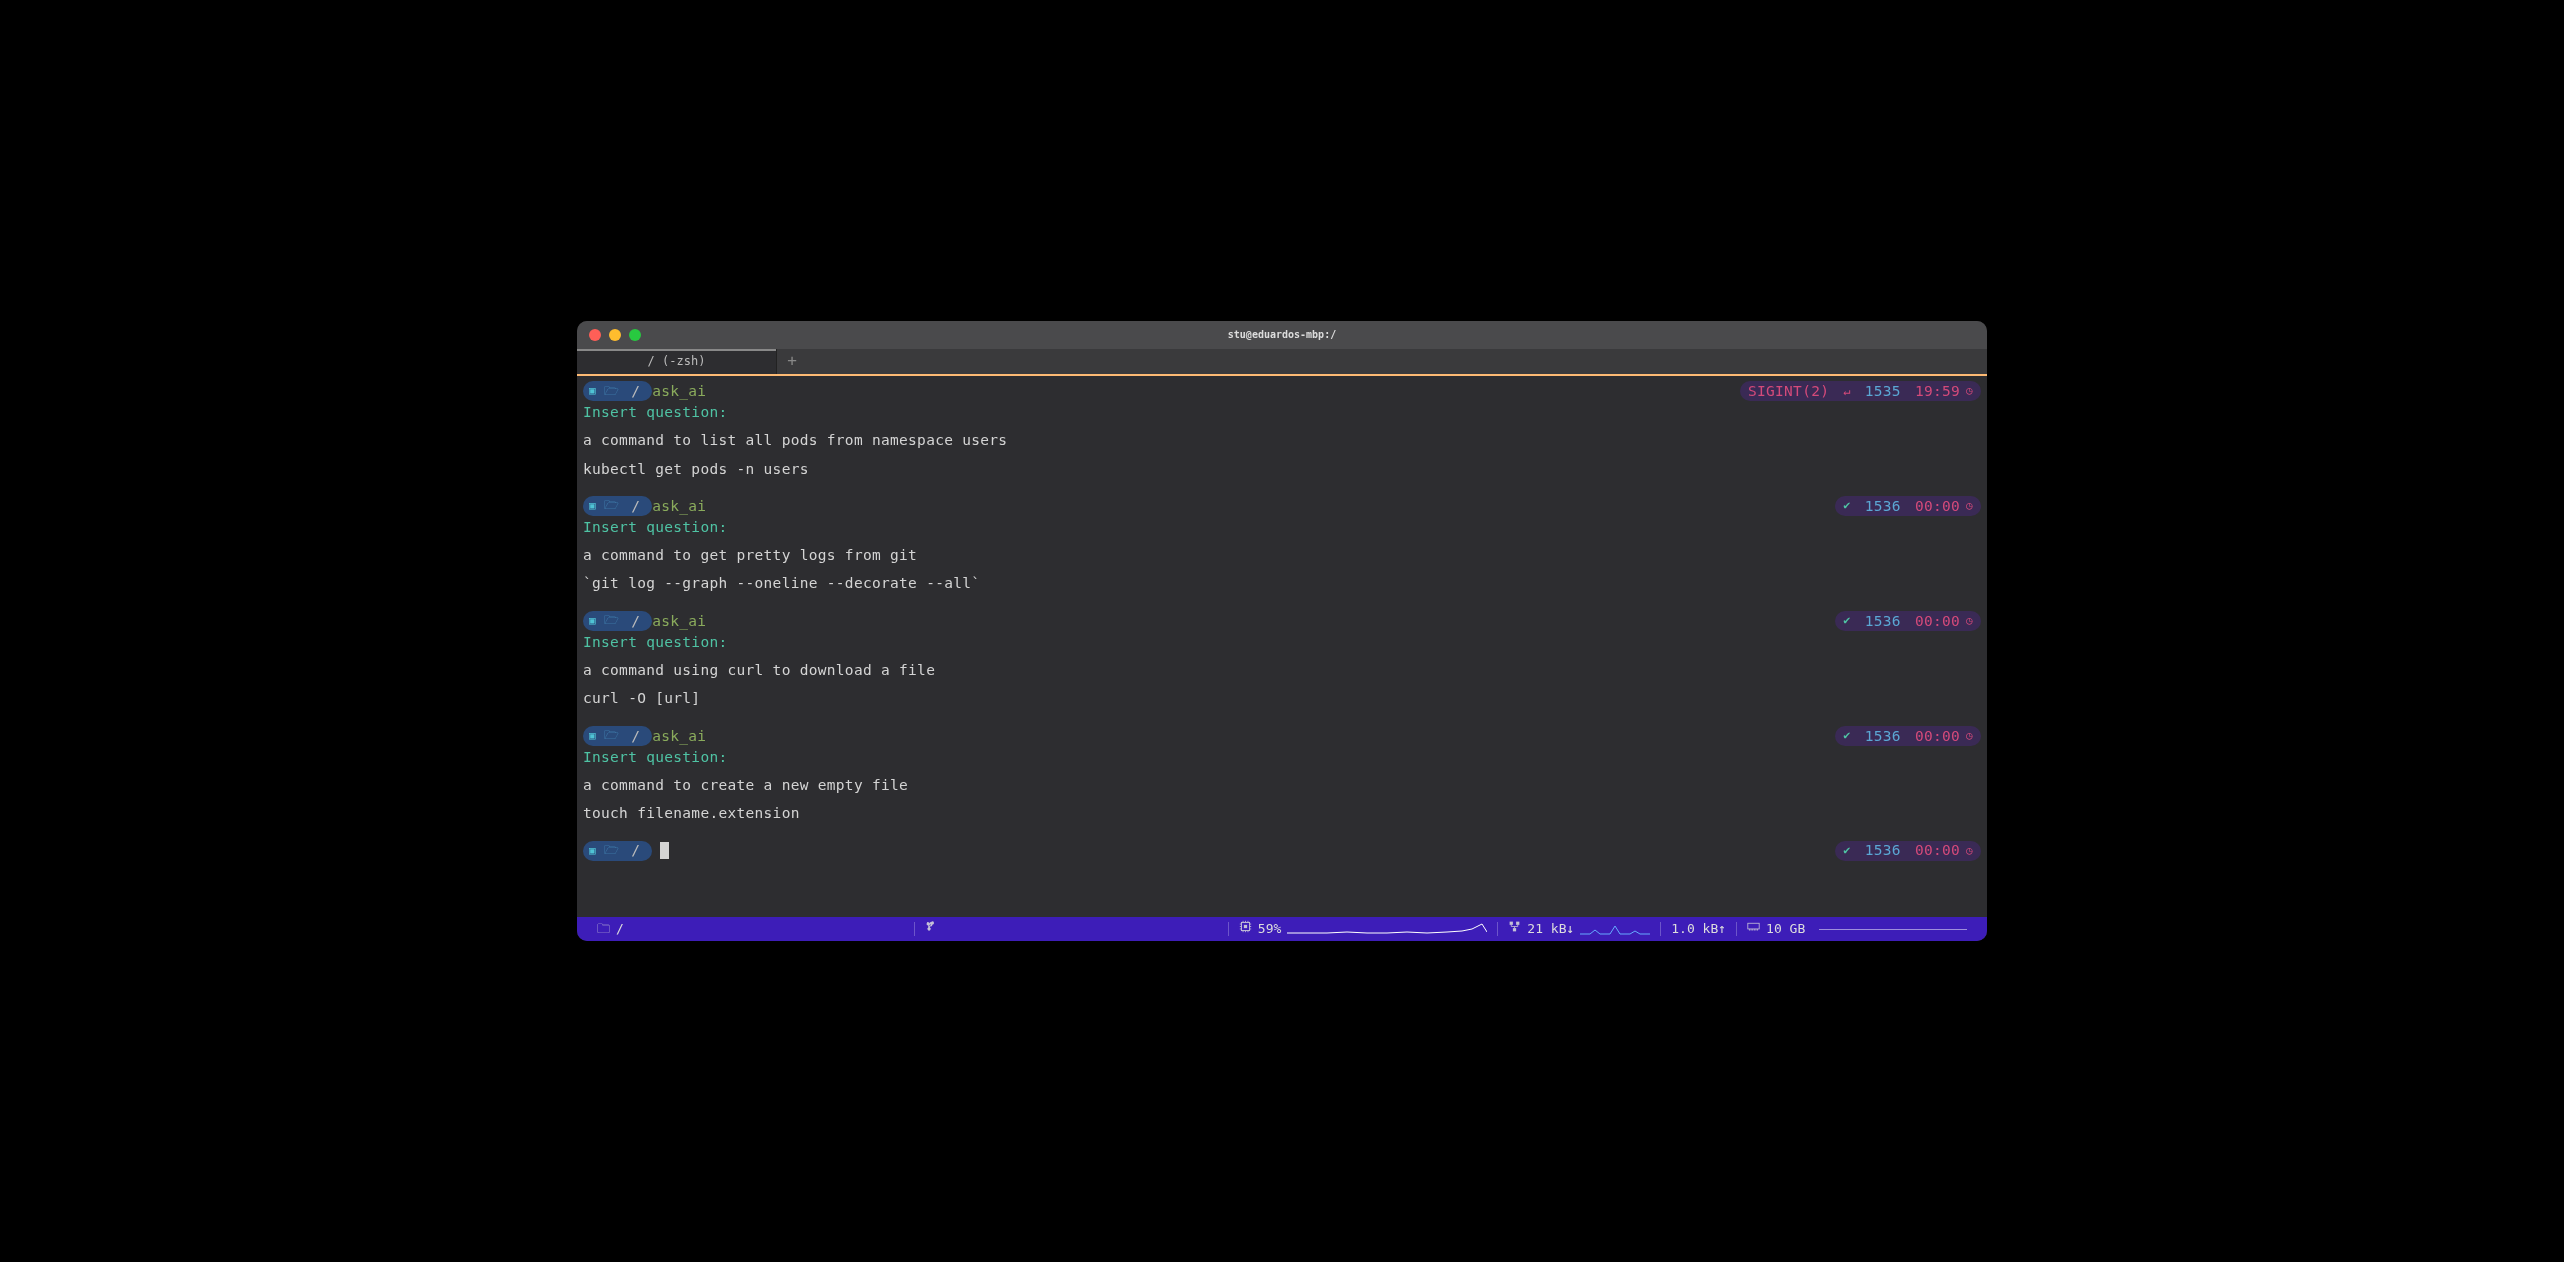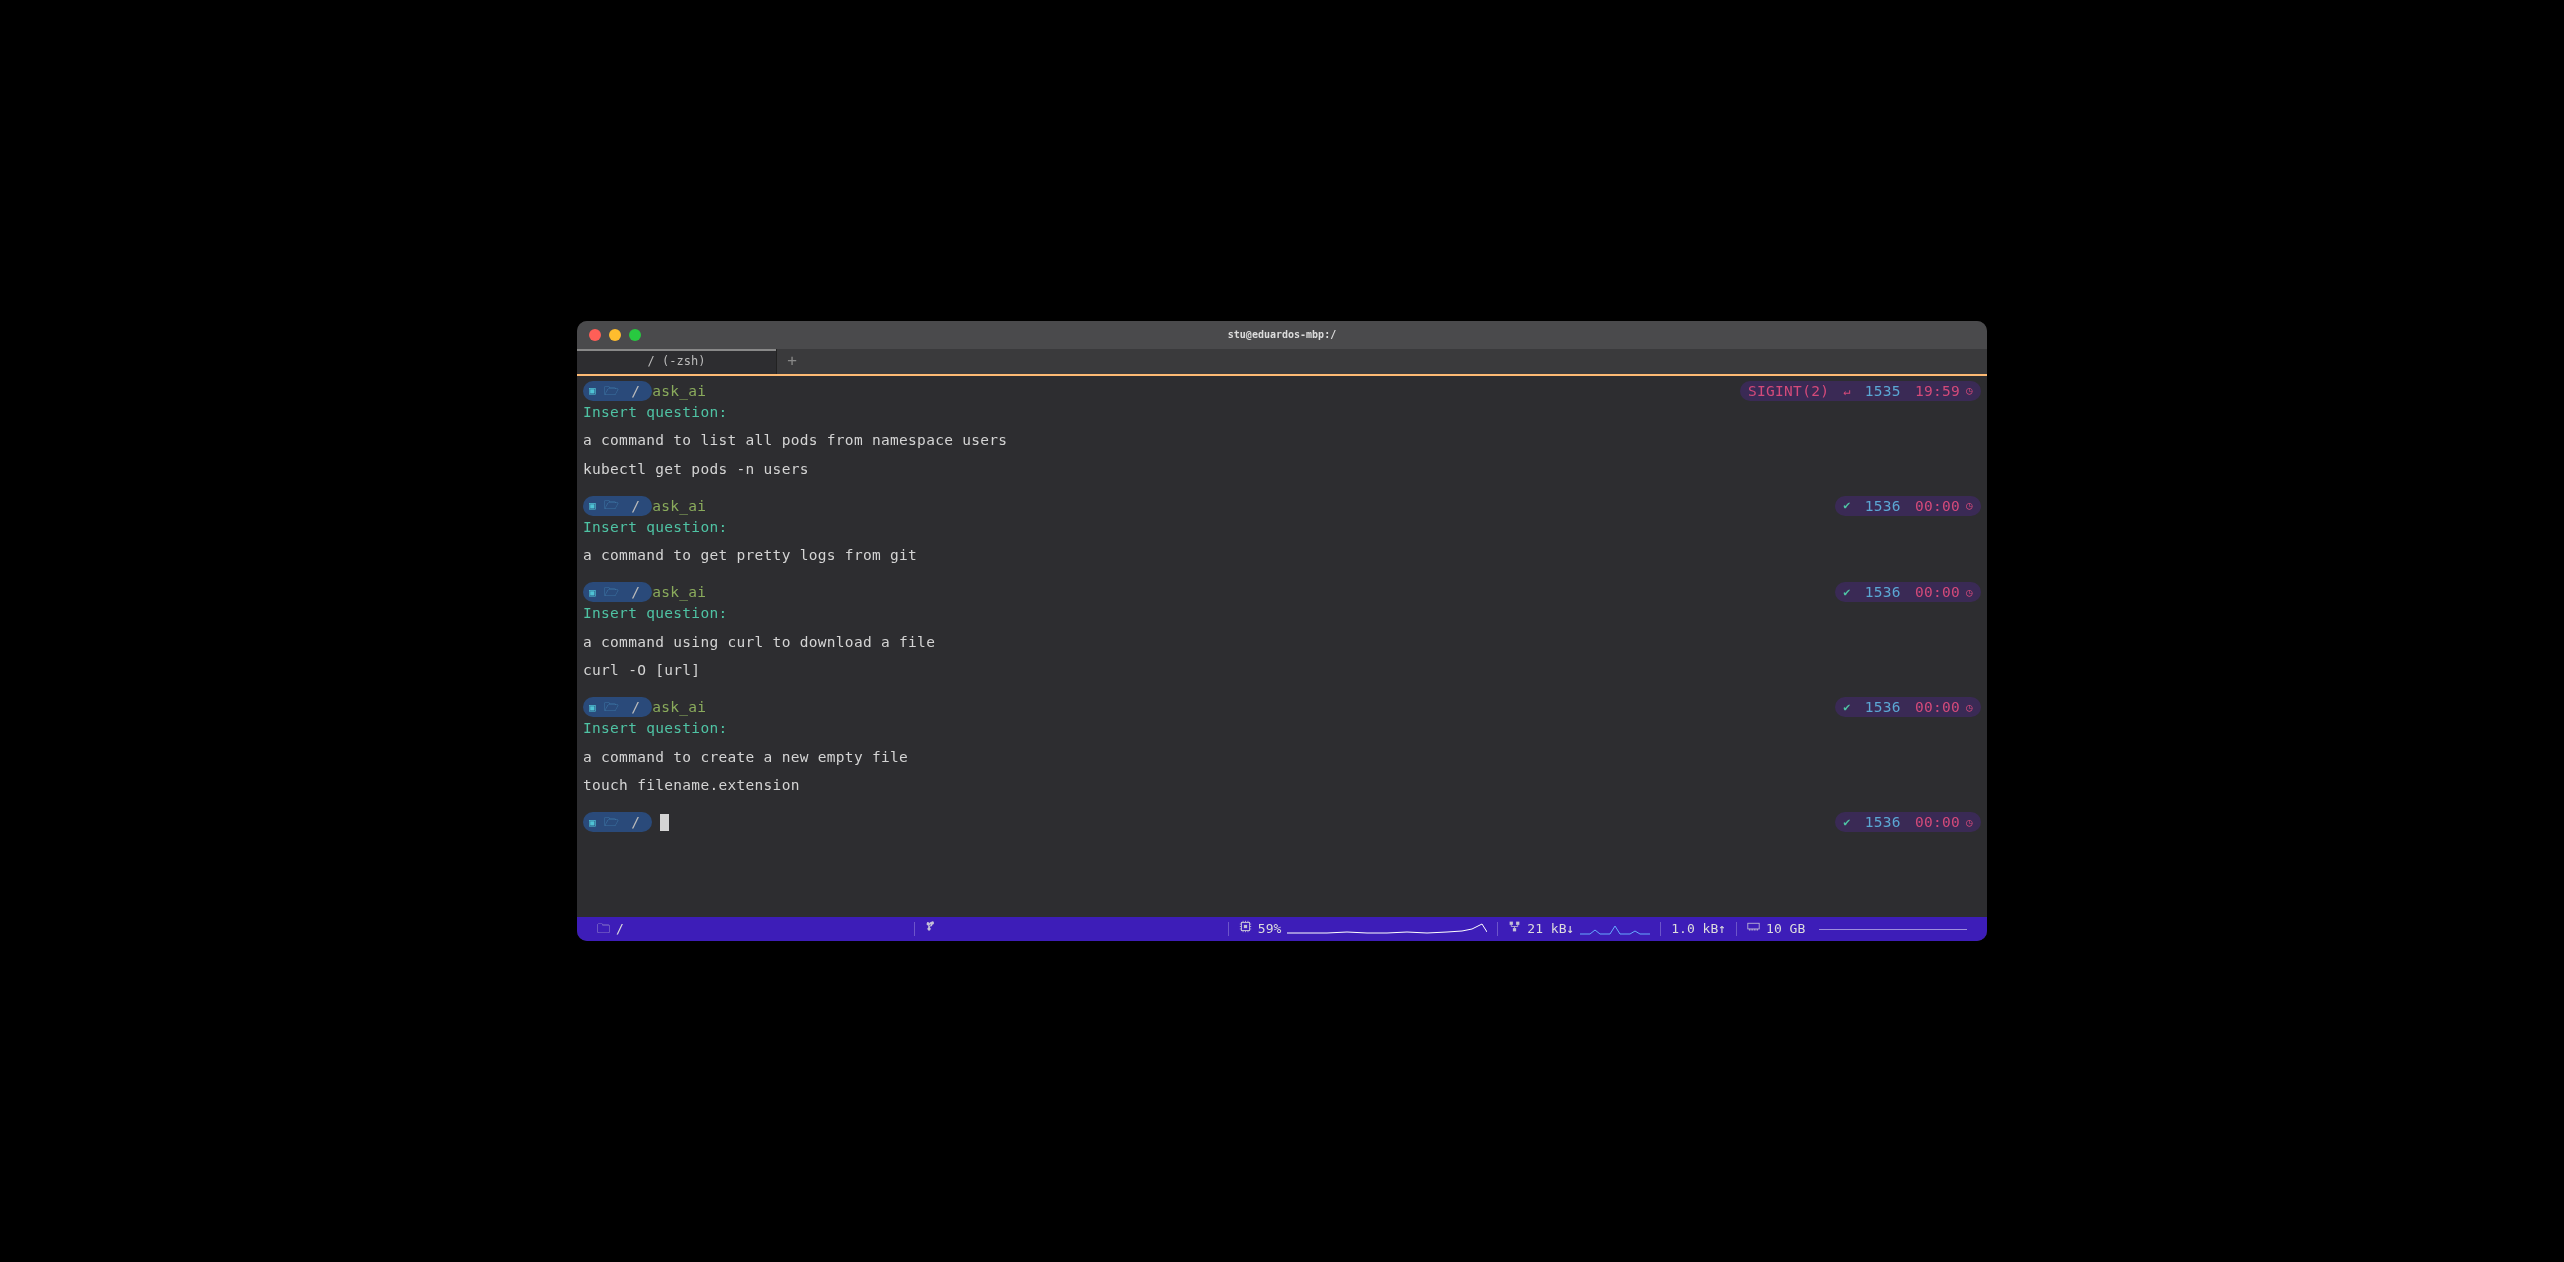--- a/index.html
+++ b/index.html
@@ -232,20 +232,21 @@
         </div>
         <div class="right-pill">
           <span class="check">✔</span>
           <span class="cmd-count">1536</span>
           <span class="time">00:00</span>
           <span class="clock-icon">◷</span>
         </div>
       </div>
       <div class="question-label">Insert question:</div>
       <div class="body-line">a command to get pretty logs from git</div>
+      <div class="body-line">`git log --graph --oneline --decorate --all`</div>
     </div>
 
     <div class="block">
       <div class="prompt-line">
         <div class="prompt-left">
           <span class="pill pill-shell">
             <span class="shell-icon">▣</span>
             <span class="folder-icon">🗁</span>
             <span class="dir-slash">/</span>
           </span>

